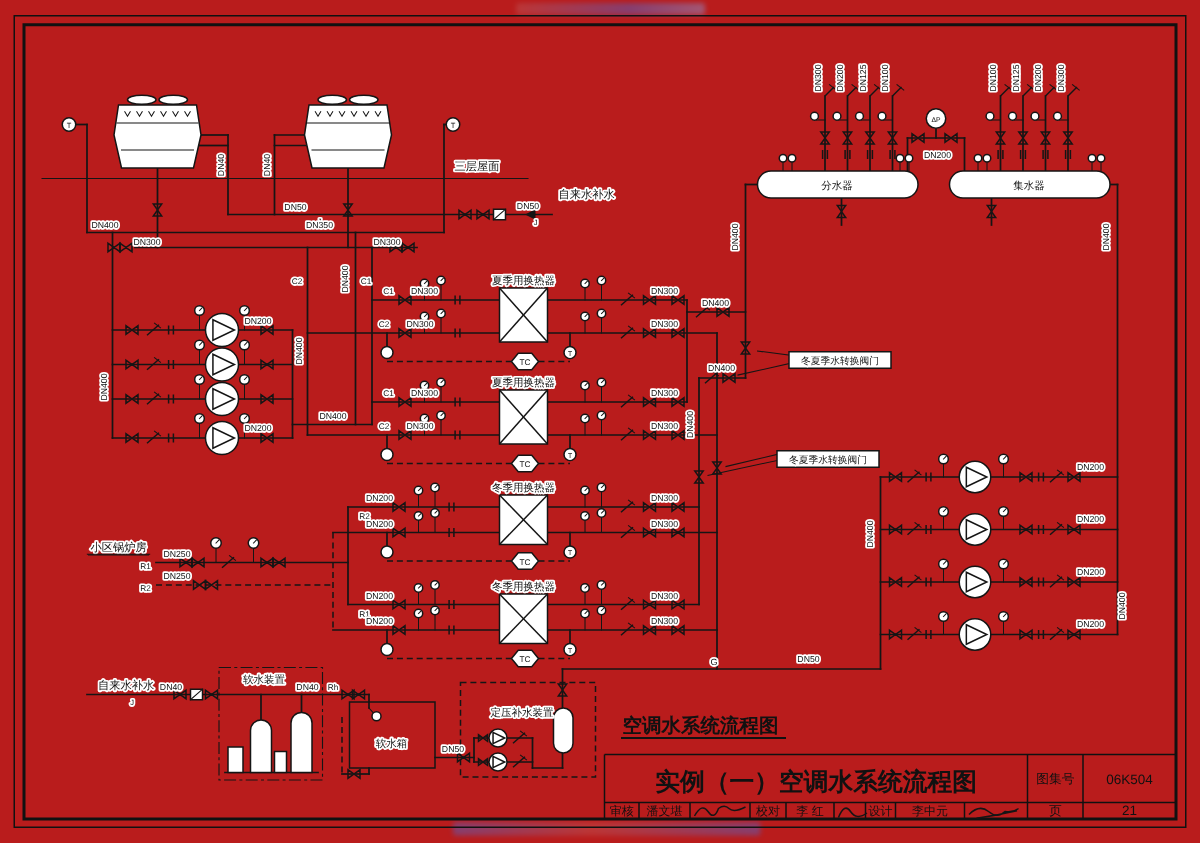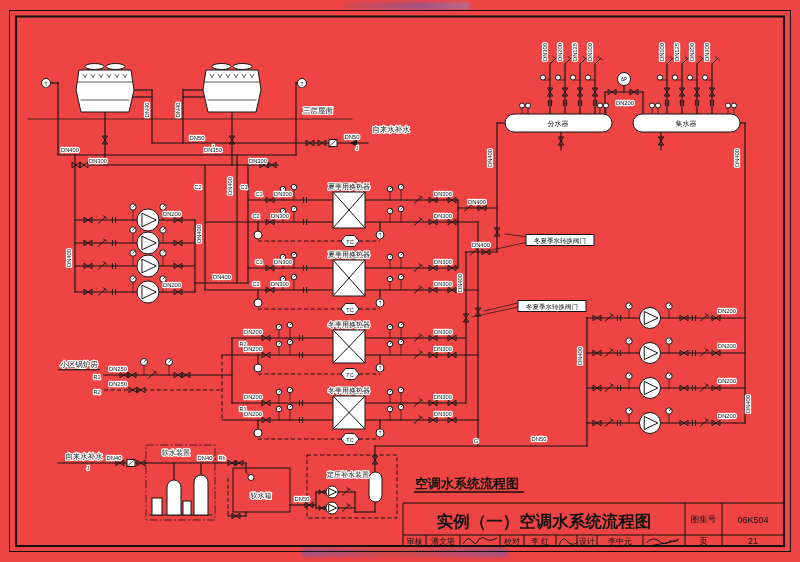--- a/index.html
+++ b/index.html
@@ -1,16 +1,16 @@
 <!DOCTYPE html>
 <html><head>
 <meta charset="utf-8">
 <style>
   html,body{margin:0;padding:0;background:#e8e8e8;}
-  .page{position:relative;width:800px;height:562px;background:#ef4444;overflow:hidden;
+  .page{position:relative;width:800px;height:562px;background:#b91c1c;overflow:hidden;
         font-family:"Liberation Sans","DejaVu Sans",sans-serif;}
   svg{position:absolute;left:0;top:0;}
   
   .p{stroke:#151515;stroke-width:1.15;fill:none;stroke-linecap:square}
   .t{stroke:#151515;stroke-width:.7;fill:none;stroke-linecap:square}
   .d{stroke:#151515;stroke-width:1;fill:none;stroke-dasharray:4 2.6}
   .dd{stroke:#151515;stroke-width:.75;fill:none;stroke-dasharray:8 2.2 2 2.2}
   .u2{stroke:#111;stroke-width:1.3;fill:none}
   .s{fill:#fff;stroke:#151515;stroke-width:1}
   .sn{fill:none;stroke:#151515;stroke-width:1}

